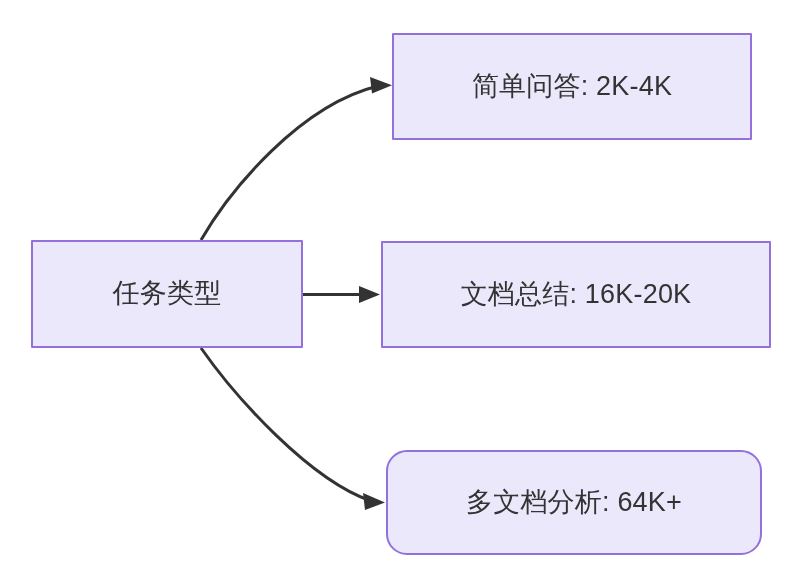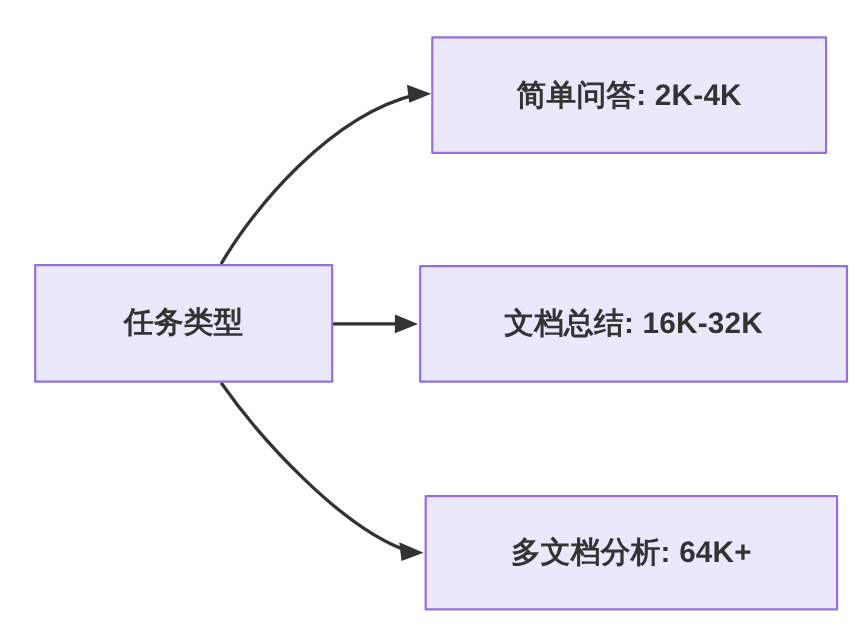--- a/index.html
+++ b/index.html
@@ -33,26 +33,25 @@
     color: #333333;
     font-size: 27px;
     line-height: 1.25;
     letter-spacing: 0.2px;
     white-space: nowrap;
     user-select: none;
   }
   .flow-node .node-label {
     display: block;
     text-align: right;
-    font-weight: bold;
   }
   #node-root      { left: 31px;  top: 240px; width: 272px; height: 108px; }
   #node-simple-qa { left: 392px; top: 33px;  width: 360px; height: 107px; }
   #node-doc-sum   { left: 381px; top: 241px; width: 390px; height: 107px; }
-  #node-multi-doc { left: 386px; top: 450px; width: 376px; height: 105px; }
+  #node-multi-doc { left: 386px; top: 450px; width: 376px; height: 105px; border-radius: 21px; }
 
   .edge-path {
     fill: none;
     stroke: #333333;
     stroke-width: 3;
     stroke-linecap: butt;
   }
   .edge-arrow {
     fill: #333333;
     stroke: none;
@@ -81,18 +80,18 @@
 
 <div class="flow-node" id="node-root">
   <span class="node-label">任务类型</span>
 </div>
 
 <div class="flow-node" id="node-simple-qa">
   <span class="node-label">简单问答: 2K-4K</span>
 </div>
 
 <div class="flow-node" id="node-doc-sum">
-  <span class="node-label">文档总结: 16K-32K</span>
+  <span class="node-label">文档总结: 16K-20K</span>
 </div>
 
 <div class="flow-node" id="node-multi-doc">
   <span class="node-label">多文档分析: 64K+</span>
 </div>
 
 </body></html>

